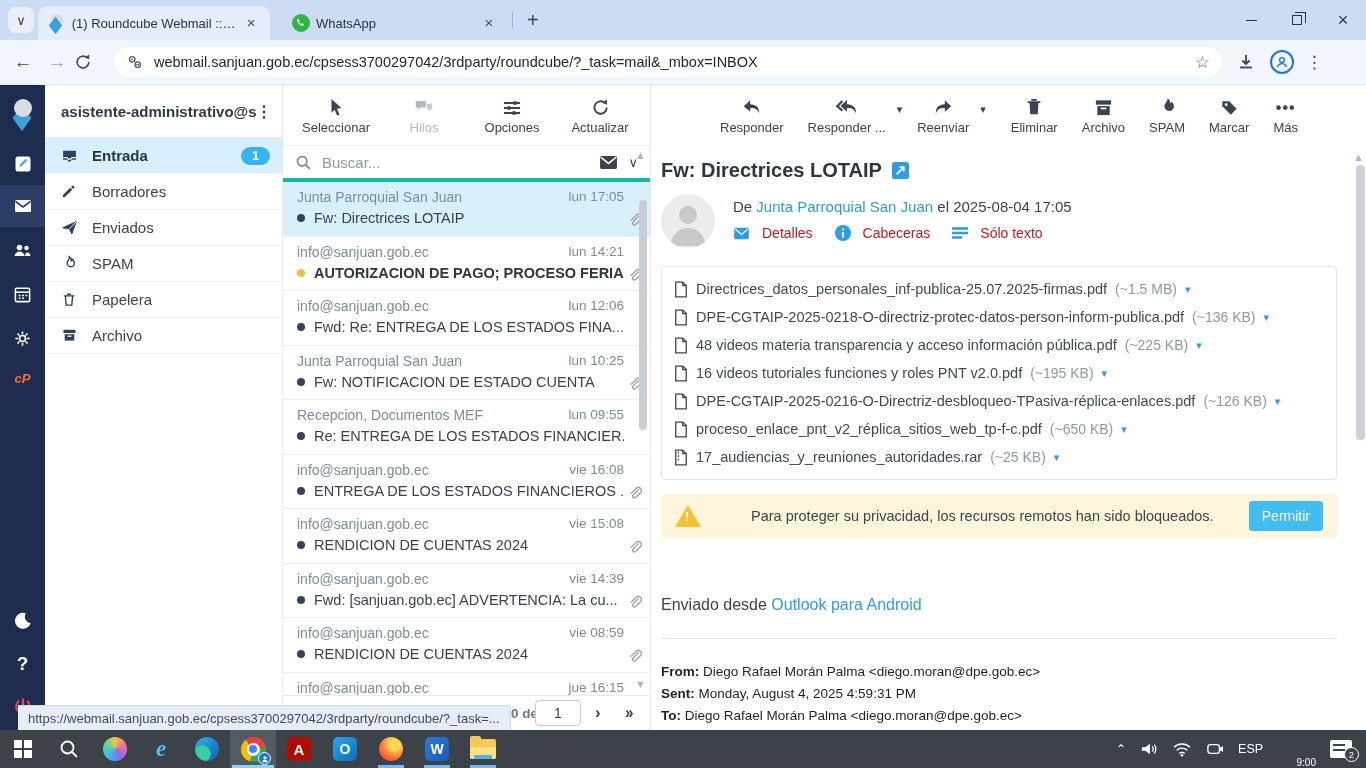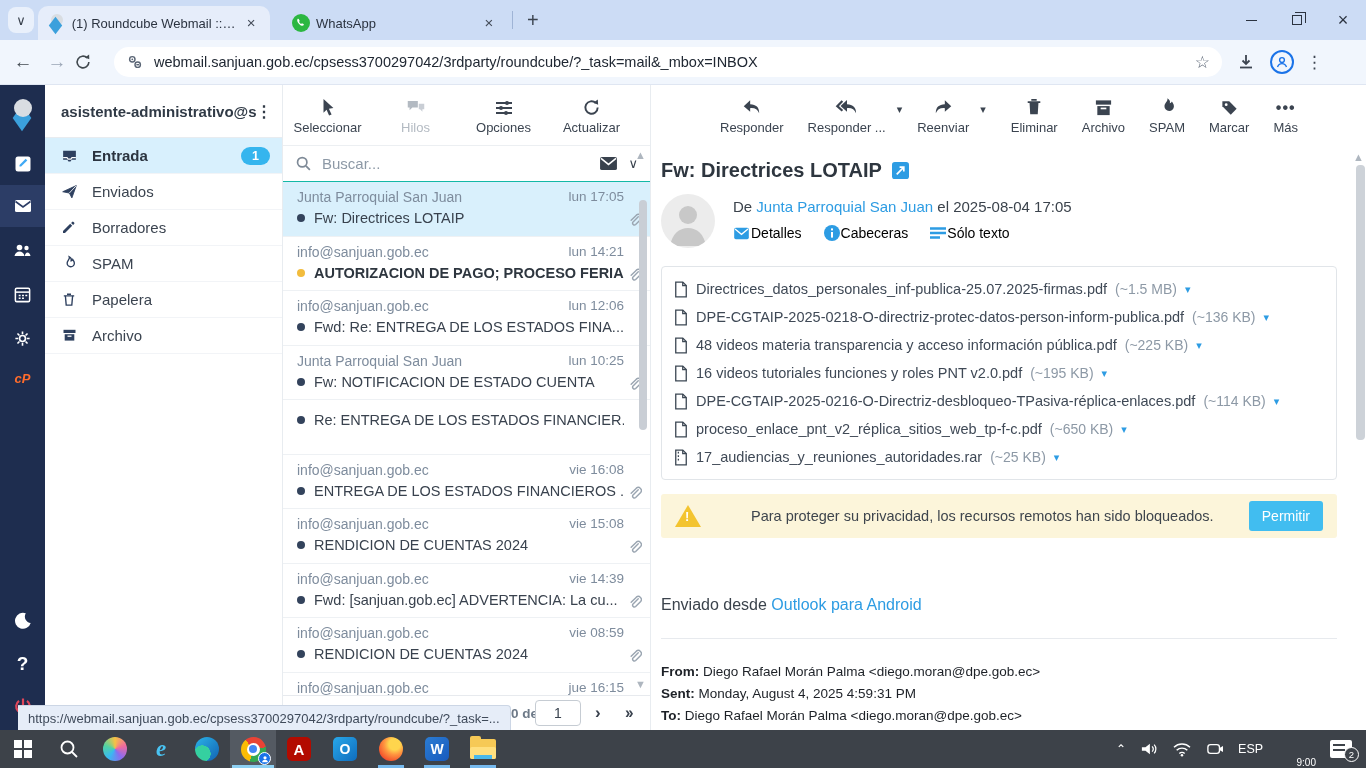--- a/index.html
+++ b/index.html
@@ -52,26 +52,26 @@
   .acct .name { font-size:15px; font-weight:bold; color:#303a46; flex:1; white-space:nowrap; overflow:hidden; }
   .acct .dots { color:#303a46; font-size:16px; font-weight:bold; }
   .fitem { height:36px; display:flex; align-items:center; padding:0 12px 0 16px; color:#3b4450; border-bottom:1px solid #f2f4f7; }
   .fitem .fic { width:17px; height:17px; margin-right:14px; color:#2e405f; flex:0 0 17px; }
   .fitem .flabel { font-size:15px; color:#3b4450; flex:1; }
   .fitem.sel { background:#d8f0fd; }
   .fitem.sel .flabel { font-weight:bold; color:#2b3440; }
   .badge { background:#35b5ee; color:#fff; font-size:12.5px; font-weight:bold; border-radius:10px; padding:2px 11px; }
 
   .maillist { width:368px; flex:0 0 368px; border-right:1px solid #e8ecf0; position:relative; background:#fff; }
-  .ltoolbar { height:60px; display:flex; align-items:center; justify-content:center; gap:16px; padding-right:14px; }
+  .ltoolbar { height:60px; display:flex; align-items:center; justify-content:flex-end; gap:16px; padding-right:14px; }
   .lbtn { display:flex; flex-direction:column; align-items:center; color:#3b4450; width:72px; }
   .lbtn .lic { height:22px; display:flex; align-items:flex-end; }
   .lbtn .llabel { font-size:13px; margin-top:3px; }
   .lbtn.disabled { color:#b3bac2; }
-  .searchrow { height:37px; border-top:1px solid #eceff2; border-bottom:1px solid #14b8a6; display:flex; align-items:center; padding:0 12px; }
+  .searchrow { height:37px; border-top:1px solid #eceff2; border-bottom:4px solid #14b8a6; display:flex; align-items:center; padding:0 12px; }
   .searchrow input { border:none; outline:none; font-size:15px; color:#3b4450; flex:1; margin-left:10px; font-family:"Liberation Sans",sans-serif; background:transparent; }
   .searchrow input::placeholder { color:#8d99a6; }
   .srch-ic { color:#7e8a97; }
   .srch-mail { color:#39424d; margin-right:10px; }
   .srch-chev { color:#39424d; font-size:13px; }
 
   .rows { height:513px; overflow:hidden; position:relative; }
   .mrow { height:54.5px; padding:7px 26px 0 14px; border-bottom:1px solid #eef1f4; position:relative; }
   .mrow.sel { background:#d9f0fc; }
   .mline1 { display:flex; font-size:14px; color:#7e8c9d; }
@@ -103,21 +103,21 @@
   .rcontent { padding:2px 30px 0 10px; }
   .subjline { display:flex; align-items:center; margin-top:12px; }
   .subject { font-size:20px; font-weight:bold; color:#2e363f; }
   .extlink { margin-left:10px; }
   .mhead { display:flex; margin-top:12px; }
   .avatar { width:54px; height:54px; border-radius:50%; background:#ececec; overflow:hidden; flex:0 0 54px; }
   .mhead-text { margin-left:18px; }
   .fromline { font-size:15px; color:#3b434c; margin-top:4px; }
   .fromline a { color:#2d9ce3; text-decoration:none; }
   .hlinks { display:flex; gap:22px; margin-top:10px; align-items:center; }
-  .hlink { display:flex; align-items:center; gap:1px; color:#000000; font-size:14px; }
+  .hlink { display:flex; align-items:center; gap:12px; color:#b91c1c; font-size:14px; }
   .attachbox { width:676px; border:1px solid #e1e5e9; border-radius:4px; margin-top:18px; padding:8px 12px; }
   .arow { display:flex; align-items:center; height:28px; gap:8px; }
   .aname { font-size:14.5px; color:#3f4956; }
   .asize { font-size:14px; color:#8d99a6; }
   .acaret { color:#2d9ce3; font-size:11px; }
   .banner { width:676px; margin-top:14px; background:#fcf5da; border-radius:3px; height:44px; display:flex; align-items:center; padding:0 14px; gap:14px; }
   .banner .btext { font-size:14.5px; color:#3e454d;margin-left:36px; }
   .permit { margin-left:auto; background:#41bdf0; color:#fff; border:none; font-size:14px; padding:7px 13px; border-radius:3px; font-family:"Liberation Sans",sans-serif; }
   .warn-tri { width:0; height:0; border-left:13px solid transparent; border-right:13px solid transparent; border-bottom:22px solid #f3c430; position:relative; }
   .warn-tri::after { content:"!"; position:absolute; left:-3px; top:4px; color:#fff; font-weight:bold; font-size:13px; }
@@ -313,34 +313,34 @@
             <svg width="17" height="17" viewBox="0 0 20 20">
               <path d="M2.5 4.5h15V15h-5l-1.3 2h-2.4L7.5 15h-5z" fill="#2e405f"></path>
               <path d="M2.5 12.5h4.6l1.2 1.8h3.4l1.2-1.8h4.6" stroke="#fff" stroke-width="1.3" fill="none"></path>
             </svg>
           </span>
         <span class="flabel">Entrada</span>
         <span class="badge">1</span>
       </div>
       <div class="fitem">
         <span class="fic">
+            <svg width="16" height="16" viewBox="0 0 20 20">
+              <path d="M2.5 15v2.5H5L14 8.5 11.5 6 2.5 15zM12.6 4.9l2.5 2.5 1.3-1.3a1.3 1.3 0 0 0 0-1.8l-.7-.7a1.3 1.3 0 0 0-1.8 0z" fill="#2e405f"></path>
+            </svg>
+          </span>
+        <span class="flabel">Borradores</span>
+      </div>
+      <div class="fitem">
+        <span class="fic">
             <svg width="17" height="17" viewBox="0 0 20 20">
               <path d="M2 10.3 18 3l-5.2 14.5-3-5.7zM9.8 11.8 18 3" fill="#2e405f" stroke="#2e405f" stroke-width="1" stroke-linejoin="round"></path>
               <path d="M9.8 11.8 18 3" stroke="#fff" stroke-width="1"></path>
             </svg>
           </span>
         <span class="flabel">Enviados</span>
-      </div>
-      <div class="fitem">
-        <span class="fic">
-            <svg width="16" height="16" viewBox="0 0 20 20">
-              <path d="M2.5 15v2.5H5L14 8.5 11.5 6 2.5 15zM12.6 4.9l2.5 2.5 1.3-1.3a1.3 1.3 0 0 0 0-1.8l-.7-.7a1.3 1.3 0 0 0-1.8 0z" fill="#2e405f"></path>
-            </svg>
-          </span>
-        <span class="flabel">Borradores</span>
       </div>
       <div class="fitem">
         <span class="fic">
             <svg width="16" height="17" viewBox="0 0 20 20">
               <path d="M10.4 1.8c1 2.8-2.7 4.5-2.7 7.6a4.5 4.5 0 0 0 9 .3c0-2.3-1.1-3.3-2-4.7-.5 1.1-1.2 1.5-2 1.6.6-1.7.2-3.4-2.3-4.8z" fill="none" stroke="#2e405f" stroke-width="1.7"></path>
             </svg>
           </span>
         <span class="flabel">SPAM</span>
       </div>
       <div class="fitem">
@@ -472,20 +472,24 @@
               <span class="mdot"></span>
               <span class="msubj">Fw: NOTIFICACION DE ESTADO CUENTA</span>
             </div>
           <span class="mclip">
               <svg width="15" height="17" viewBox="0 0 18 20">
                 <path d="M13.5 5.5l-6.2 6.2a2.2 2.2 0 0 0 3.1 3.1l6-6a3.7 3.7 0 0 0-5.2-5.2L5 9.8" fill="none" stroke="#9aa5b1" stroke-width="1.7" stroke-linecap="round"></path>
               </svg>
             </span>
         </div>
         <div class="mrow">
+          <div class="mline1">
+              <span class="msender">Recepcion, Documentos MEF</span>
+              <span class="mtime">lun 09:55</span>
+            </div>
           <div class="mline2">
               <span class="mdot"></span>
               <span class="msubj">Re: ENTREGA DE LOS ESTADOS FINANCIER...</span>
             </div>
         </div>
         <div class="mrow">
           <div class="mline1">
               <span class="msender">info@sanjuan.gob.ec</span>
               <span class="mtime">vie 16:08</span>
             </div>
@@ -720,21 +724,21 @@
             <span class="aname">16 videos tutoriales funciones y roles PNT v2.0.pdf</span>
               <span class="asize">(~195 KB)</span>
               <span class="acaret">▾</span>
           </div>
           <div class="arow">
             <svg width="14" height="17" viewBox="0 0 16 19">
                 <path d="M2 1h8l4 4v13H2z" fill="none" stroke="#3d4854" stroke-width="1.5"></path>
                 <path d="M10 1v4h4" fill="none" stroke="#3d4854" stroke-width="1.5"></path>
               </svg>
             <span class="aname">DPE-CGTAIP-2025-0216-O-Directriz-desbloqueo-TPasiva-réplica-enlaces.pdf</span>
-              <span class="asize">(~114 KB)</span>
+              <span class="asize">(~126 KB)</span>
               <span class="acaret">▾</span>
           </div>
           <div class="arow">
             <svg width="14" height="17" viewBox="0 0 16 19">
                 <path d="M2 1h8l4 4v13H2z" fill="none" stroke="#3d4854" stroke-width="1.5"></path>
                 <path d="M10 1v4h4" fill="none" stroke="#3d4854" stroke-width="1.5"></path>
               </svg>
             <span class="aname">proceso_enlace_pnt_v2_réplica_sitios_web_tp-f-c.pdf</span>
               <span class="asize">(~650 KB)</span>
               <span class="acaret">▾</span>

